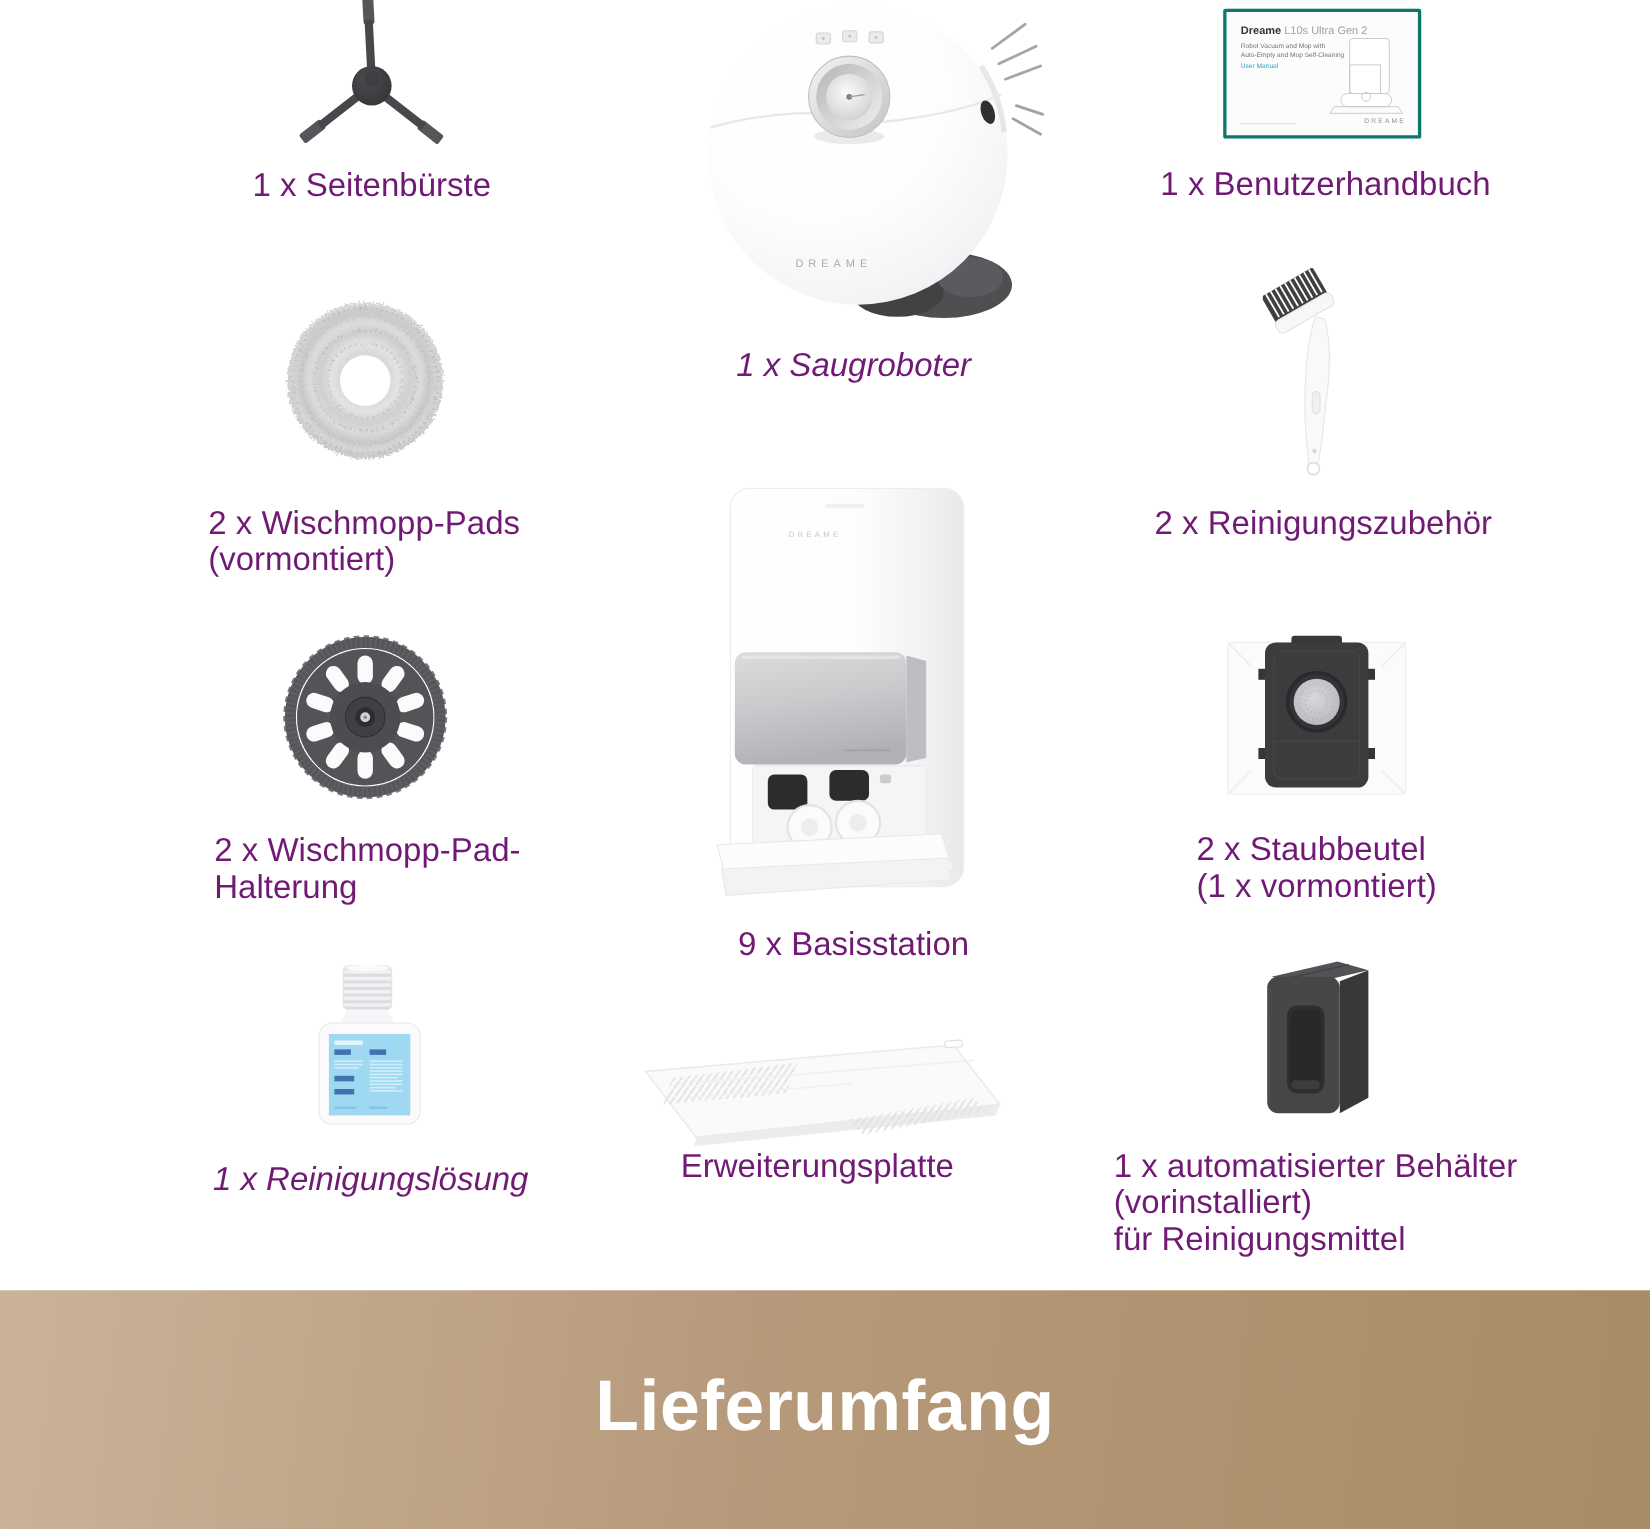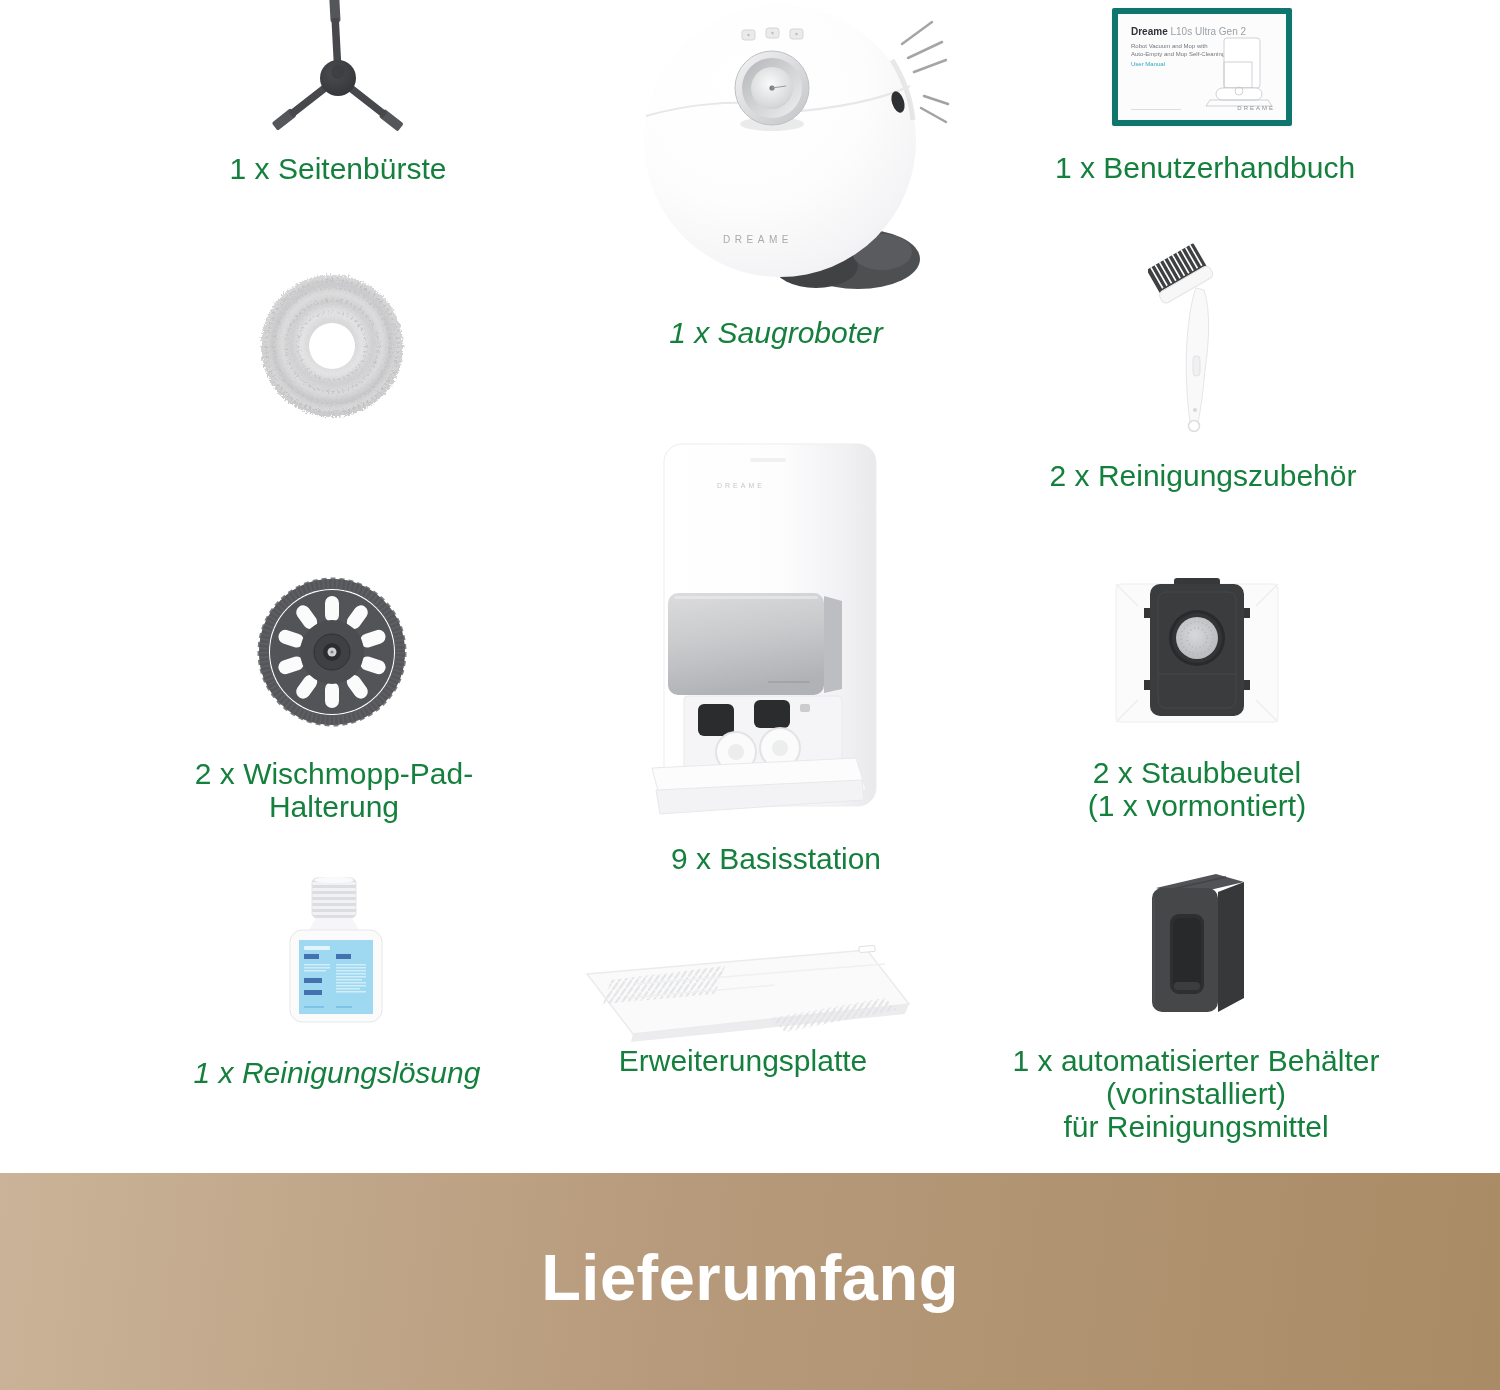--- a/index.html
+++ b/index.html
@@ -1,24 +1,24 @@
 <!DOCTYPE html>
 <html><head>
 <meta charset="utf-8">
 <style>
   * { margin:0; padding:0; box-sizing:border-box; }
   html,body { background:#ffffff; }
   body { font-family:"Liberation Sans", sans-serif; }
   .canvas { position:relative; width:1500px; height:1390px; background:#ffffff; overflow:hidden; }
   .fig { position:absolute; }
-  .caption { position:absolute; transform:translateX(-50%); text-align:center; color:#15803d;
+  .caption { position:absolute; transform:translateX(-50%); color:#701a75;
              font-size:30px; line-height:33px; white-space:nowrap; }
   
   .manual-card { position:absolute; left:1112px; top:8px; width:180px; height:118px;
-                 background:#fcfcfd; border:6px solid #0f766e; border-radius:2px;
+                 background:#fcfcfd; border:3px solid #0f766e; border-radius:2px;
                  box-shadow:0 1px 3px rgba(0,0,0,.05); }
   .manual-title { position:absolute; left:13px; top:12px; font-size:10px; color:#2f3236; font-weight:700; }
   .manual-title .model { color:#9ba1a7; font-weight:400; }
   .manual-sub { position:absolute; left:13px; font-size:6px; color:#70757b; }
   .manual-sub.l1 { top:29px; } .manual-sub.l2 { top:37px; }
   .manual-doc { position:absolute; left:13px; top:47px; font-size:6px; color:#2fa7bd; }
   .manual-foot { position:absolute; right:11px; bottom:9px; font-size:6px; letter-spacing:2px; color:#8a8e93; }
   .manual-line { position:absolute; left:13px; bottom:10px; width:50px; height:1px; background:#dcdde0; }
   .manual-draw { position:absolute; right:12px; top:22px; width:70px; height:78px; }
   
@@ -166,20 +166,24 @@
     <g mask="url(#padHole)">
       <g filter="url(#fuzz)">
         <circle cx="80" cy="78" r="71" fill="url(#padG)"></circle>
         <circle cx="80" cy="78" r="34" fill="none" stroke="#bcbcbe" stroke-width="2.5" stroke-dasharray="2 3" opacity="0.6"></circle>
         <circle cx="80" cy="78" r="46" fill="none" stroke="#b8b8ba" stroke-width="2.5" stroke-dasharray="2 3" opacity="0.6"></circle>
         <circle cx="80" cy="78" r="58" fill="none" stroke="#bcbcbe" stroke-width="2.5" stroke-dasharray="2 3" opacity="0.6"></circle>
         <circle cx="80" cy="78" r="66" fill="none" stroke="#b4b4b6" stroke-width="3" stroke-dasharray="2 3" opacity="0.6"></circle>
       </g>
     </g>
   </svg>
+  <div class="caption" style="left:331px; top:459px;">
+    <div>2 x Wischmopp-Pads</div>
+    <div>(vormontiert)</div>
+  </div>
 
   <svg class="fig" style="left:1148px; top:238px;" width="110" height="200" viewBox="0 0 110 200">
     <g transform="translate(2,16) rotate(-30 30 22)">
       <rect x="4" y="0" width="54" height="28" rx="2" fill="#3f4042"></rect>
       <g stroke="#ffffff" stroke-width="1.6">
         <line x1="9" y1="0" x2="9" y2="24"></line>
           <line x1="14" y1="0" x2="14" y2="24"></line>
         <line x1="19" y1="0" x2="19" y2="24"></line>
           <line x1="24" y1="0" x2="24" y2="24"></line>
         <line x1="29" y1="0" x2="29" y2="24"></line>

